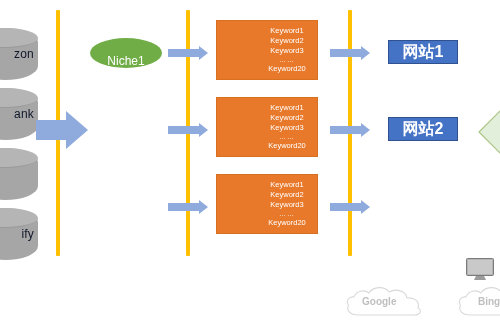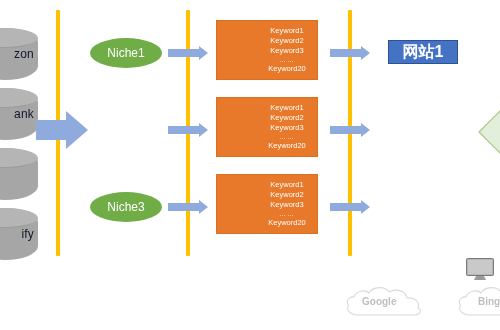--- a/index.html
+++ b/index.html
@@ -58,21 +58,21 @@
     white-space: nowrap;
     letter-spacing: .2px;
   }
 
   
   .ellipse {
     position: absolute;
     background: #70AD47;
     border-radius: 50%;
     display: flex;
-    align-items: center;
+    align-items: flex-end;
     justify-content: center;
     color: #ffffff;
     font-size: 12px;
     white-space: nowrap;
   }
 
   
   .kwbox {
     position: absolute;
     background: #E8792B;
@@ -197,23 +197,20 @@
   </div>
 
   <div class="bigarrow" style="left:36px; top:111px; width:52px;">
     <div class="shaft" style="width:32px;"></div>
     <div class="head" style="left:30px;"></div>
   </div>
 
   <div class="ellipse" style="left:90px; top:38px; width:72px; height:30px;">
     <span>Niche1</span>
   </div>
-  <div class="ellipse" style="left:90px; top:192px; width:72px; height:30px;">
-    <span>Niche3</span>
-  </div>
 
   <div class="arrow" style="left:168px; top:46px; width:42px;">
     <div class="shaft" style="width:33px;"></div>
     <div class="head" style="left:31px;"></div>
   </div>
   <div class="arrow" style="left:168px; top:123px; width:42px;">
     <div class="shaft" style="width:33px;"></div>
     <div class="head" style="left:31px;"></div>
   </div>
   <div class="arrow" style="left:168px; top:200px; width:42px;">
@@ -251,20 +248,23 @@
     <div class="shaft" style="width:33px;"></div>
     <div class="head" style="left:31px;"></div>
   </div>
   <div class="arrow" style="left:330px; top:200px; width:42px;">
     <div class="shaft" style="width:33px;"></div>
     <div class="head" style="left:31px;"></div>
   </div>
 
   <div class="webbox" style="left:388px; top:40px; width:70px; height:24px;">
     <span>网站1</span>
+  </div>
+  <div class="webbox" style="left:388px; top:117px; width:70px; height:24px;">
+    <span>网站2</span>
   </div>
 
   <div class="diamond" style="left:478px; top:110px; width:44px; height:44px;">
     <svg width="44" height="44" viewBox="0 0 44 44">
       <polygon points="22,1 43,22 22,43 1,22" fill="#E2EFDA" stroke="#A9C47F" stroke-width="1.2"></polygon>
     </svg>
   </div>
 
   <div class="monitor" style="left:466px; top:258px; width:30px; height:24px;">
     <svg width="30" height="24" viewBox="0 0 30 24">

